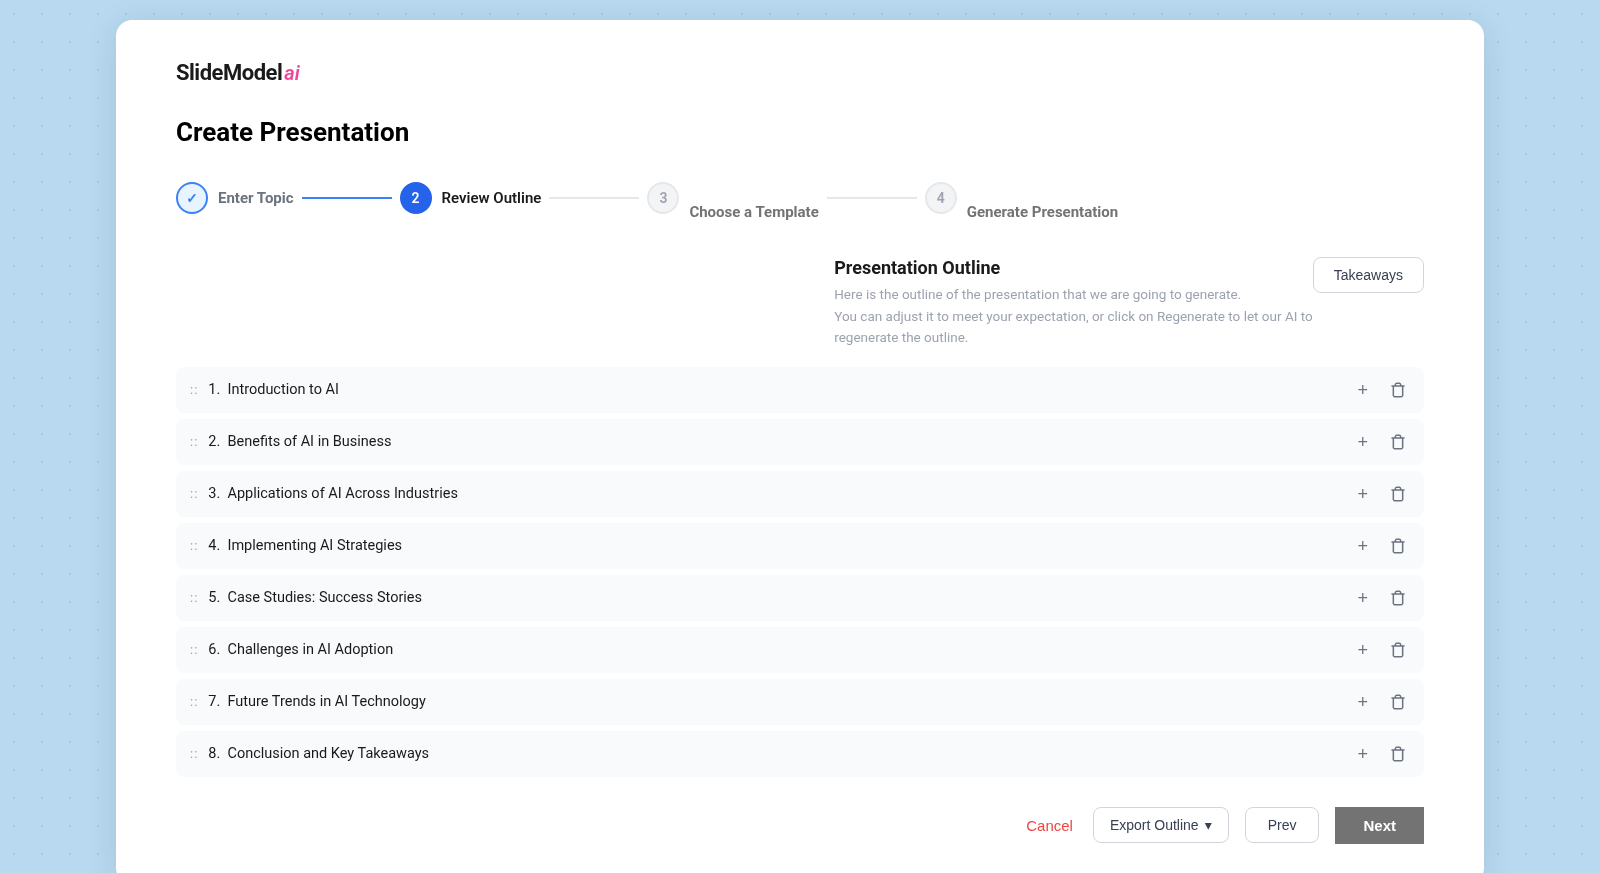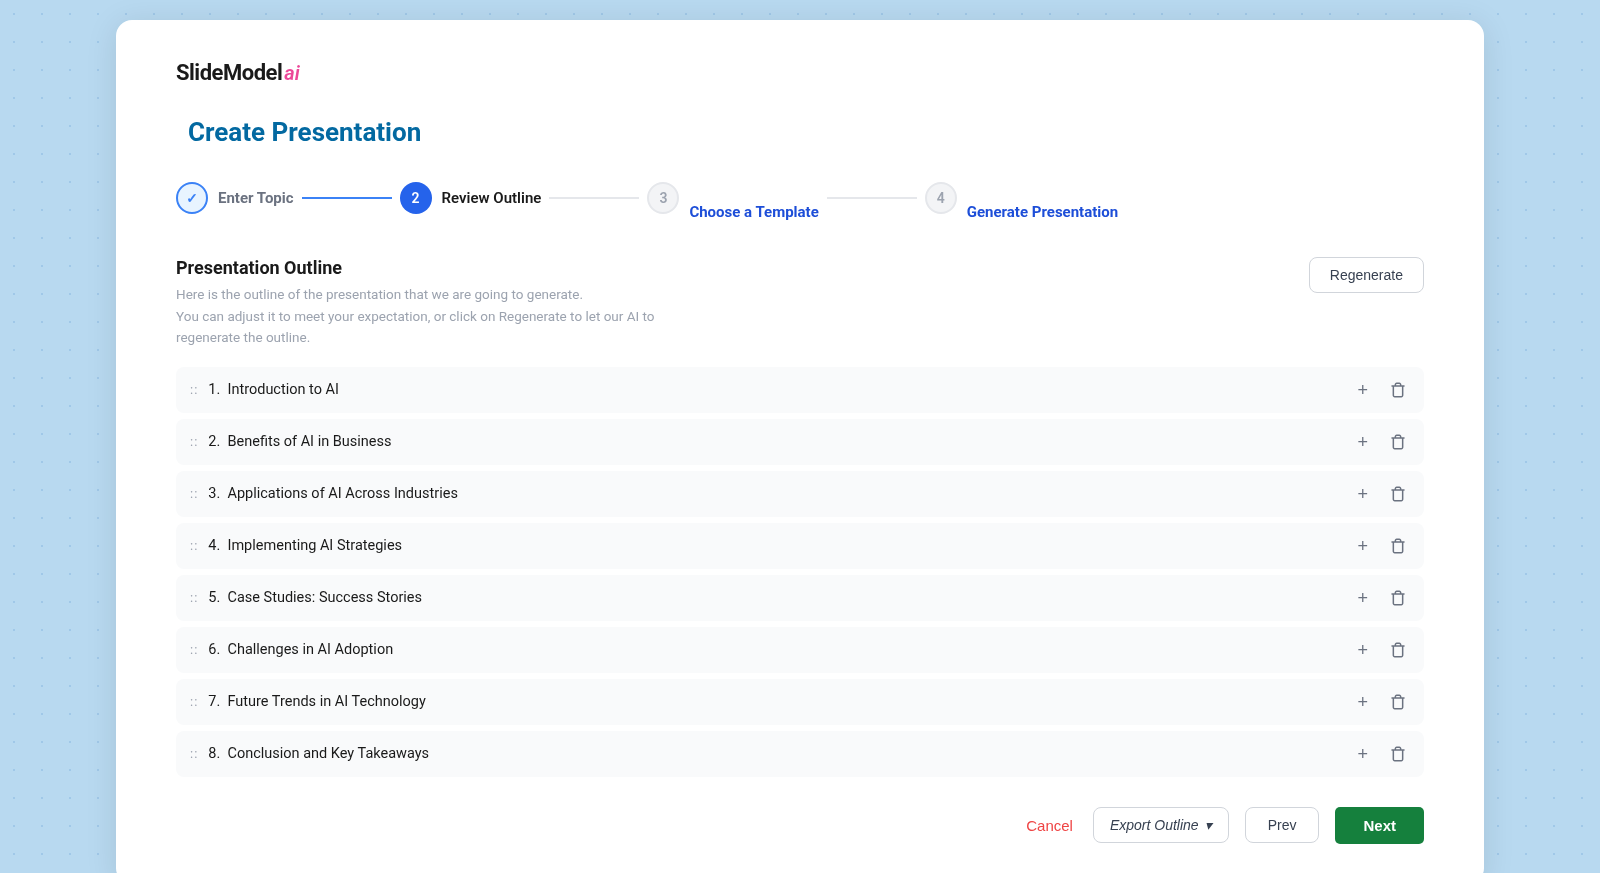--- a/index.html
+++ b/index.html
@@ -37,23 +37,22 @@
     .logo-ai {
       font-size: 20px;
       font-weight: 600;
       color: #ec4899;
       font-style: italic;
       margin-left: 2px;
     }
     .page-title {
       font-size: 26px;
       font-weight: 700;
-      color: #0369a1;
+      color: #000000;
       margin-bottom: 28px;
-      margin-left: 12px;
     }
     
     .stepper {
       display: flex;
       align-items: center;
       margin-bottom: 36px;
       gap: 0;
     }
     .step {
       display: flex;
@@ -85,21 +84,21 @@
       background: #f3f4f6;
       color: #9ca3af;
       border: 2px solid #e5e7eb;
     }
     .step-label {
       font-size: 15px;
       font-weight: 700;
     }
     .step-label.done { color: #6b7280; }
     .step-label.active { color: #1a1a1a; font-weight: 600; }
-    .step-label.inactive { color: #1d4ed8; margin-top: 28px; }
+    .step-label.inactive { color: #737373; margin-top: 28px; }
     .step-line {
       height: 2px;
       width: 90px;
       margin: 0 8px;
       flex-shrink: 0;
     }
     .step-line.done { background: #3b82f6; }
     .step-line.inactive { background: #e5e7eb; }
     
     .outline-title {
@@ -109,21 +108,21 @@
       margin-bottom: 6px;
     }
     .outline-desc {
       font-size: 13.5px;
       color: #9ca3af;
       line-height: 1.6;
       max-width: 520px;
     }
     .outline-header {
       display: flex;
-      justify-content: space-between;
+      justify-content: flex-end;
       align-items: flex-start;
       margin-bottom: 18px;
     }
     .regenerate-btn {
       background: #fff;
       border: 1.5px solid #d1d5db;
       border-radius: 8px;
       padding: 9px 20px;
       font-size: 14px;
       font-weight: 500;
@@ -197,36 +196,35 @@
       border: 1.5px solid #d1d5db;
       border-radius: 8px;
       padding: 9px 16px;
       font-size: 14px;
       font-weight: 500;
       color: #374151;
       cursor: pointer;
       display: flex;
       align-items: center;
       gap: 6px;
-      font-style: italic;
     }
     .prev-btn {
       background: #fff;
       border: 1.5px solid #d1d5db;
       border-radius: 8px;
       padding: 9px 22px;
       font-size: 14px;
       font-weight: 500;
       color: #374151;
       cursor: pointer;
     }
     .next-btn {
-      background: #15803d;
+      background: #737373;
       border: none;
-      border-radius: 5px;
+      border-radius: 0;
       padding: 10px 28px;
       font-size: 15px;
       font-weight: 600;
       color: #fff;
       cursor: pointer;
     }
     .check-icon {
       font-size: 14px;
     }
   </style>
@@ -268,21 +266,21 @@
       <div class="step-circle inactive">4</div>
       <span class="step-label inactive">Generate Presentation</span>
     </div>
   </div>
 
   <div class="outline-header">
     <div>
       <h2 class="outline-title">Presentation Outline</h2>
       <p class="outline-desc">Here is the outline of the presentation that we are going to generate.<br>You can adjust it to meet your expectation, or click on Regenerate to let our AI to<br>regenerate the outline.</p>
     </div>
-    <button class="regenerate-btn">Regenerate</button>
+    <button class="regenerate-btn">Takeaways</button>
   </div>
 
   <div class="outline-list">
 
     <div class="outline-item">
       <span class="drag-handle">::</span>
       <span class="item-text">1.&nbsp;&nbsp;Introduction to AI</span>
       <div class="item-actions">
         <button class="action-btn">+</button>
         <button class="action-btn">

